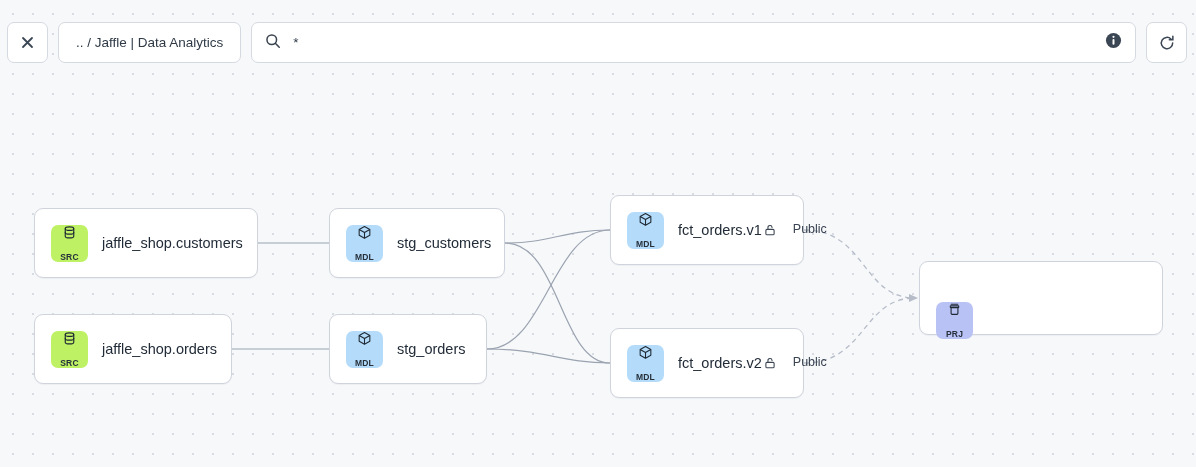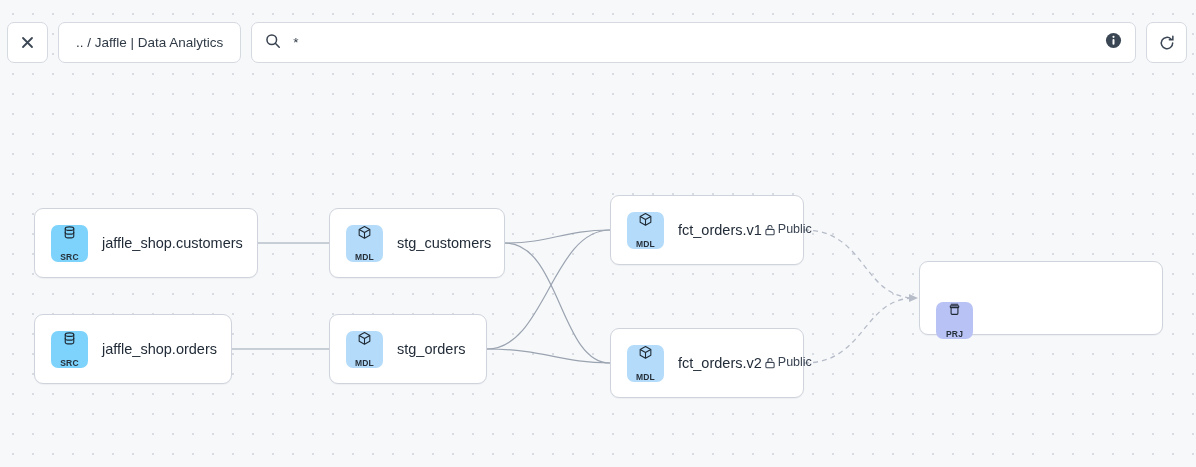--- a/index.html
+++ b/index.html
@@ -118,30 +118,30 @@
     gap: 12px;
   }
   .badge svg { display: block; margin-bottom: 1px; }
   .badge-text {
     font-size: 8.5px;
     font-weight: 700;
     letter-spacing: 0.2px;
     line-height: 1;
     color: #26303b;
   }
-  .badge.src { background: #7dd3fc; }
+  .badge.src { background: #bef264; }
   .badge.mdl { background: #b4dcfa; }
   .badge.prj { background: #b9c2f4; margin-top: 44px; }
 
   .node-body { display: flex; flex-direction: row; gap: 2px; min-width: 0; }
   .node-title { font-size: 14.5px; color: #222c38; line-height: 1.25; white-space: nowrap; }
   .node-sub {
     display: flex;
     align-items: center;
-    gap: 2px;
+    gap: 17px;
     font-size: 12.5px;
     color: #3a4452;
     line-height: 1.25;
     white-space: nowrap;
   }
   .node-sub svg { display: block; flex: none; }
   .node-kicker { font-size: 11.5px; color: #3f4a58; line-height: 1.3; white-space: nowrap; }
   .node-main { font-size: 15px; color: #222c38; line-height: 1.3; white-space: nowrap; }
 
   

